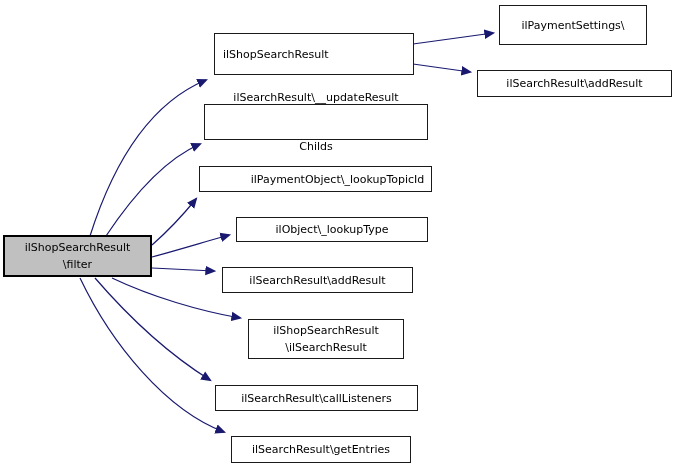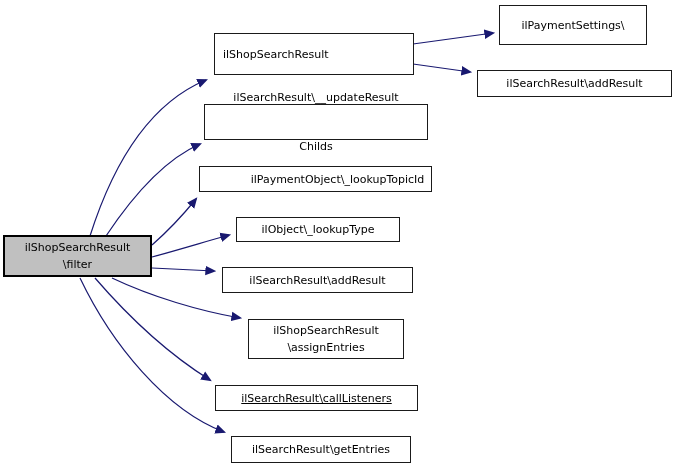--- a/index.html
+++ b/index.html
@@ -75,34 +75,34 @@
 
   <div class="node" style="left:204px; top:104px; width:224px; height:36px;gap:32px;">
     <span>ilSearchResult\__updateResult</span>
     <span>Childs</span>
   </div>
 
   <div class="node" style="left:199px; top:166px; width:233px; height:26px;padding-left:44px;">
     <span>ilPaymentObject\_lookupTopicId</span>
   </div>
 
-  <div class="node" style="left:236px; top:217px; width:164px; height:25px;">
+  <div class="node" style="left:236px; top:217px; width:192px; height:25px;">
     <span>ilObject\_lookupType</span>
   </div>
 
   <div class="node" style="left:222px; top:267px; width:191px; height:26px;justify-content:center;">
     <span>ilSearchResult\addResult</span>
   </div>
 
   <div class="node" style="left:248px; top:319px; width:156px; height:40px;">
     <span>ilShopSearchResult</span>
-    <span>\assignEntries</span>
+    <span>\ilSearchResult</span>
   </div>
 
-  <div class="node" style="left:215px; top:385px; width:203px; height:26px;text-decoration:underline;">
+  <div class="node" style="left:215px; top:385px; width:203px; height:26px;">
     <span>ilSearchResult\callListeners</span>
   </div>
 
   <div class="node" style="left:231px; top:436px; width:180px; height:27px;">
     <span>ilSearchResult\getEntries</span>
   </div>
 
   <div class="node" style="left:499px; top:5px; width:148px; height:40px;">
     <span>ilPaymentSettings\</span>
   </div>

